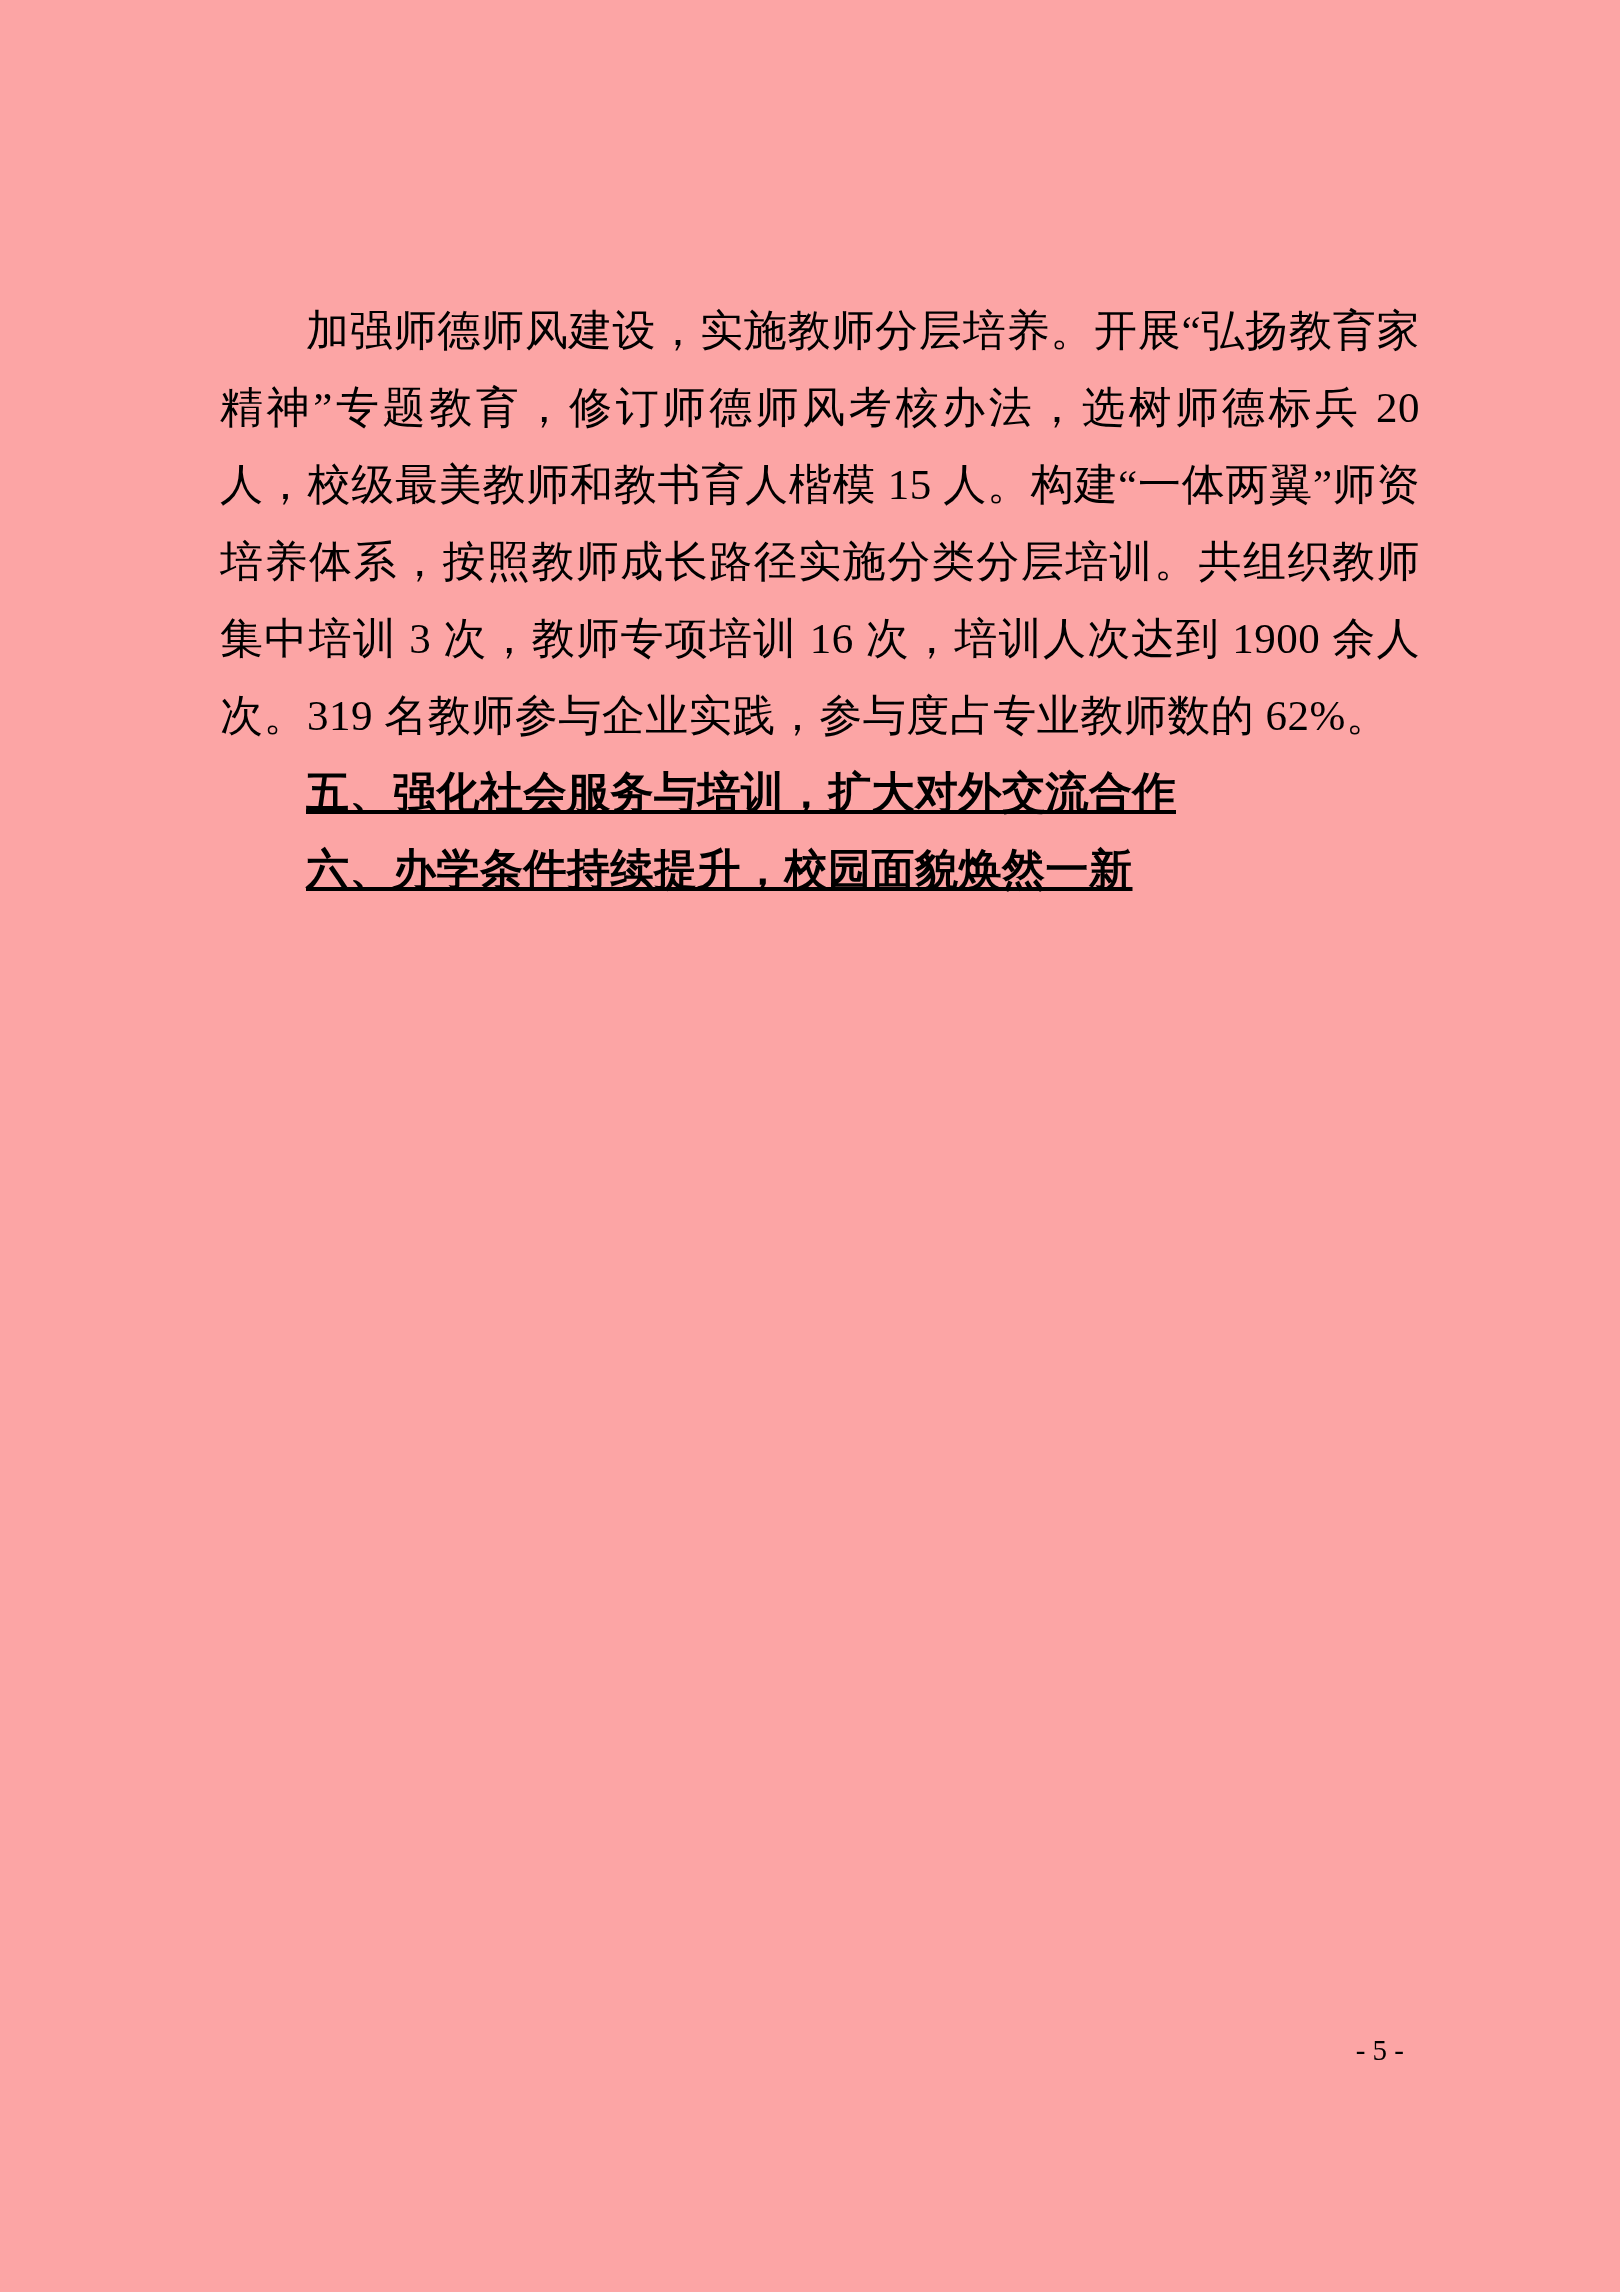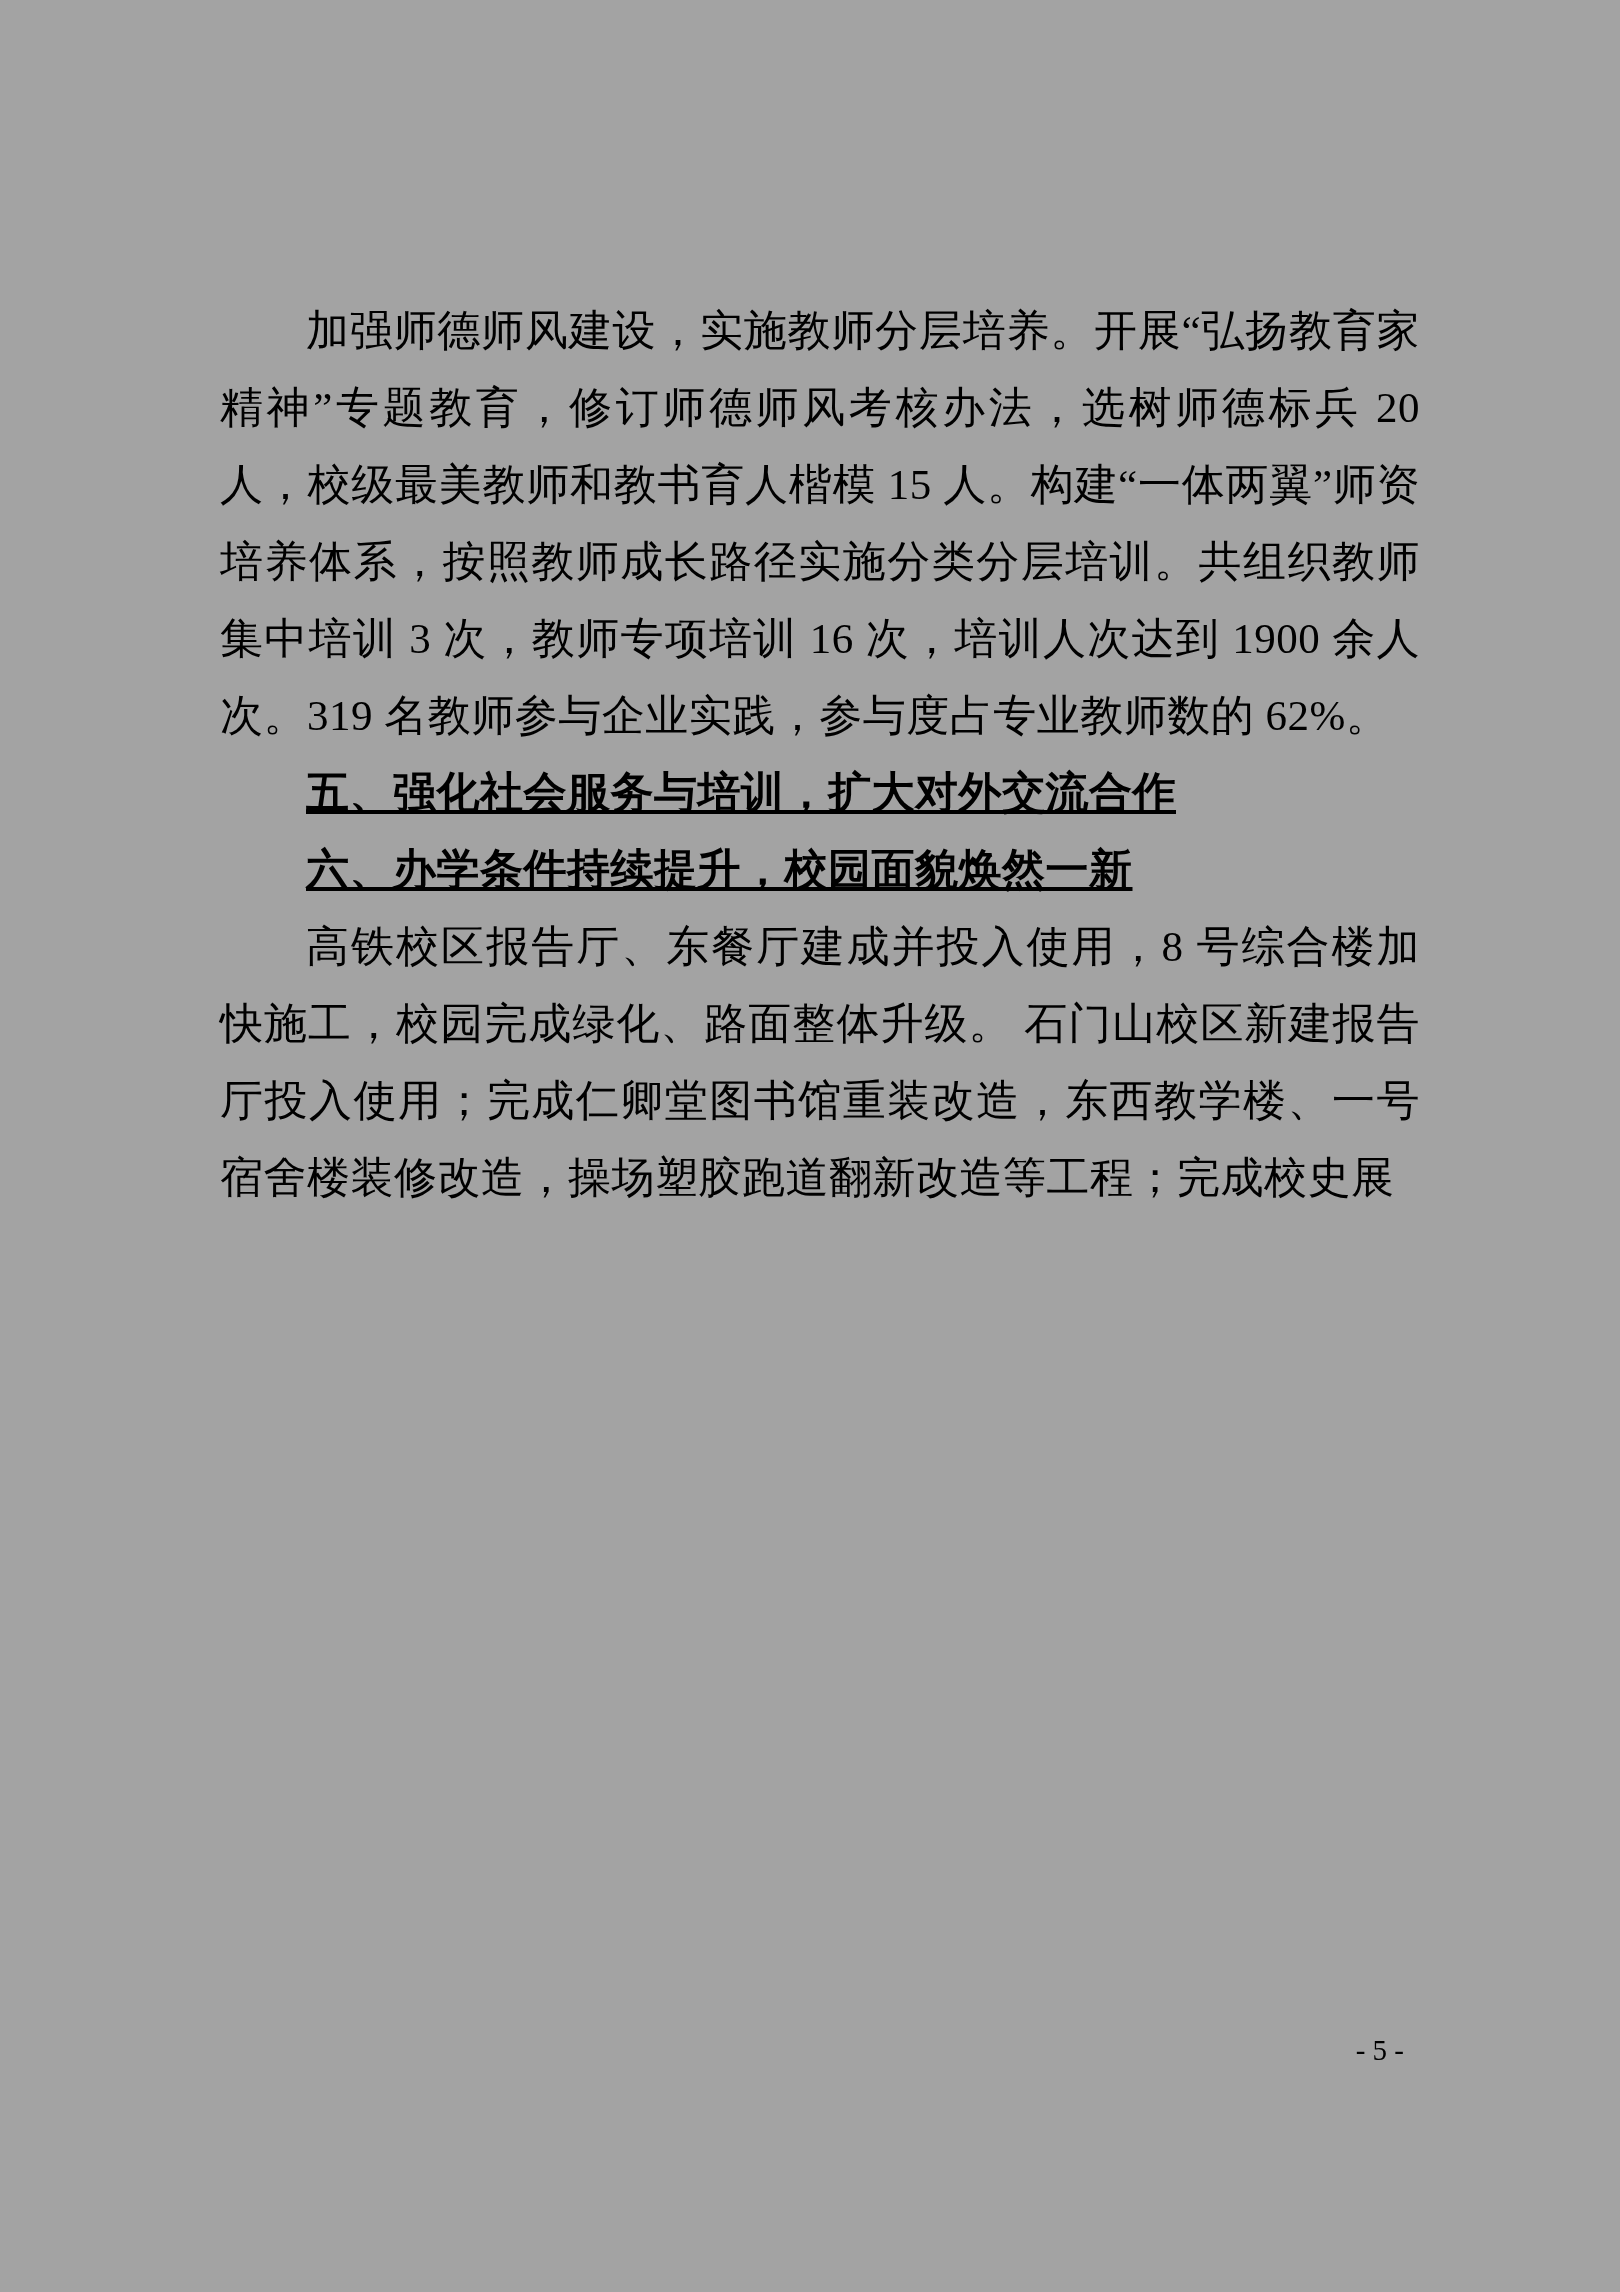--- a/index.html
+++ b/index.html
@@ -4,21 +4,21 @@
 <style>
   html, body {
     margin: 0;
     padding: 0;
     background: #ffffff;
   }
   .page {
     position: relative;
     width: 1620px;
     height: 2293px;
-    background: #a3a3a3;
+    background: #fca5a5;
     overflow: hidden;
     font-family: "Liberation Serif", "DejaVu Serif", serif;
     color: #000000;
   }
   .doc-body {
     position: absolute;
     top: 292px;
     left: 220px;
     width: 1200px;
     font-size: 43px;
@@ -47,18 +47,17 @@
   }
 </style>
 </head>
 <body>
 
 <div class="page">
   <div class="doc-body">
       <p class="para">加强师德师风建设，实施教师分层培养。开展“弘扬教育家精神”专题教育，修订师德师风考核办法，选树师德标兵 20 人，校级最美教师和教书育人楷模 15 人。构建“一体两翼”师资培养体系，按照教师成长路径实施分类分层培训。共组织教师集中培训 3 次，教师专项培训 16 次，培训人次达到 1900 余人次。319 名教师参与企业实践，参与度占专业教师数的 62%。</p>
       <p class="para heading">五、强化社会服务与培训，扩大对外交流合作</p>
       <p class="para heading">六、办学条件持续提升，校园面貌焕然一新</p>
-      <p class="para">高铁校区报告厅、东餐厅建成并投入使用，8 号综合楼加快施工，校园完成绿化、路面整体升级。 石门山校区新建报告厅投入使用；完成仁卿堂图书馆重装改造，东西教学楼、一号宿舍楼装修改造，操场塑胶跑道翻新改造等工程；完成校史展</p>
     </div>
 
   <div class="footer">- 5 -</div>
 </div>
 
 
 </body></html>

